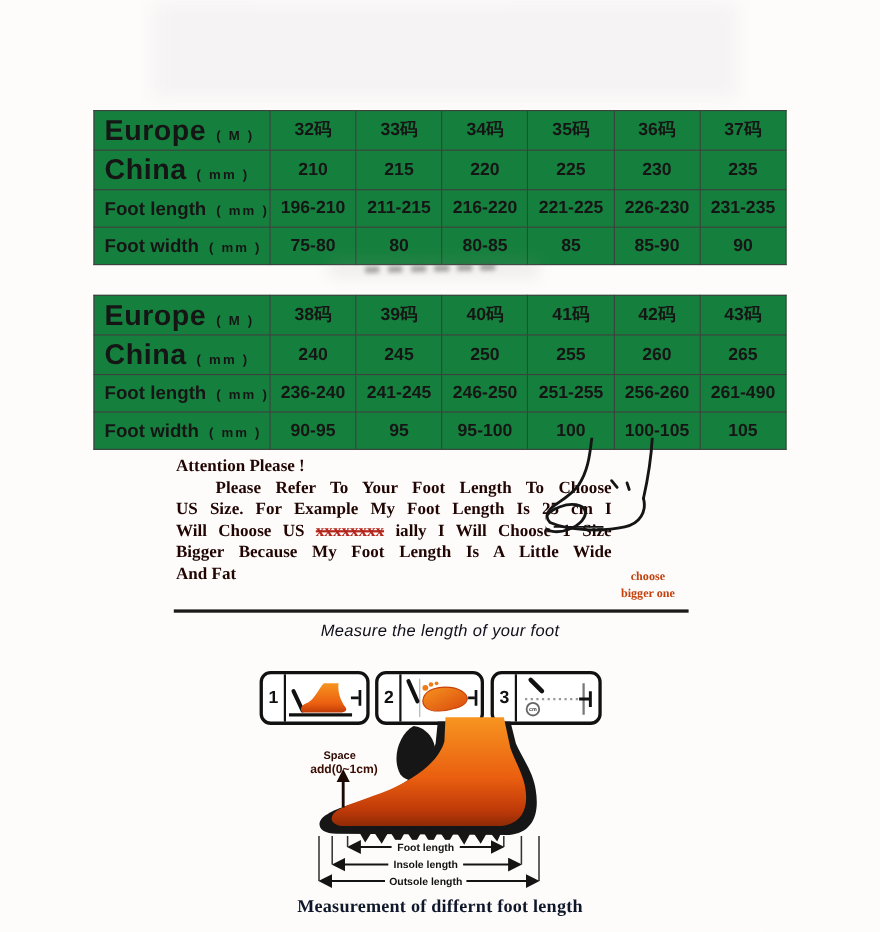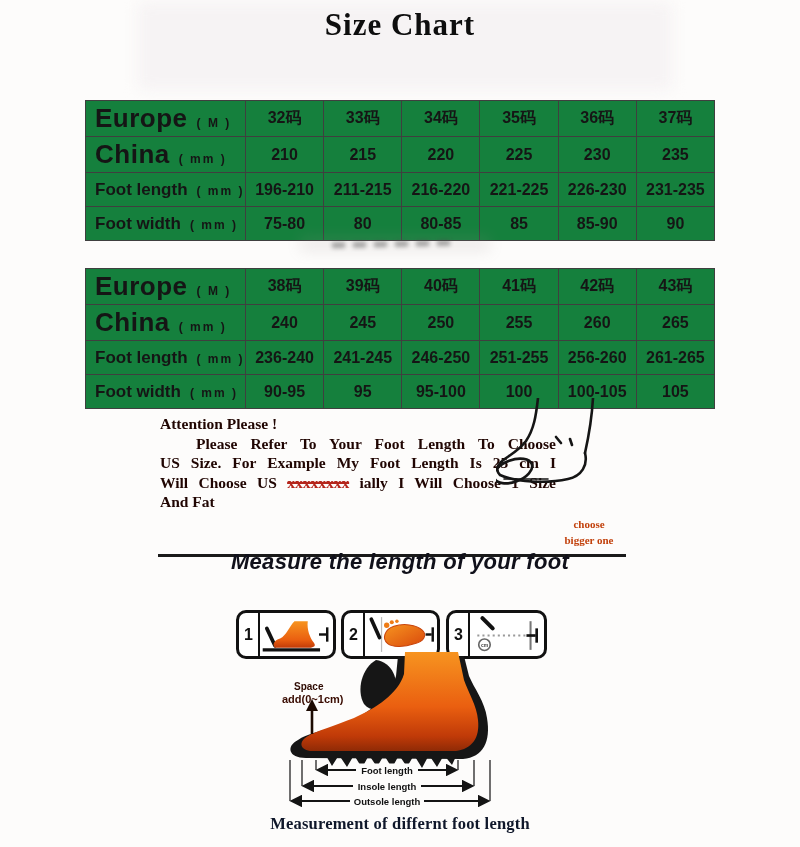--- a/index.html
+++ b/index.html
@@ -66,22 +66,22 @@
 
   .choose-bigger{
     position:absolute; left:533px; top:517px; width:112px; text-align:center;
     font-family:"Liberation Serif", serif; font-weight:700; font-size:11px;
     line-height:15.5px; color:#c2410c;
   }
 
   .divider{ position:absolute; left:158px; top:554px; width:468px; height:3px; background:#1a1a1a; }
 
   .measure-heading{
-    position:absolute; top:549px; left:0; width:100%; text-align:center;
-    font-weight:700; font-style:italic; font-size:22px; color:#10101a;
+    position:absolute; top:565px; left:0; width:100%; text-align:center;
+    font-weight:400; font-style:italic; font-size:15px; color:#10101a;
     letter-spacing:.3px;
   }
 
   .step{
     position:absolute; top:610px; height:49px; background:#fff;
     border:3px solid #111; border-radius:10px; display:flex; align-items:stretch;
   }
   #step1{ left:236px; width:100px; }
   #step2{ left:341px; width:99px; }
   #step3{ left:446px; width:101px; }
@@ -99,21 +99,20 @@
     color:#0f172a; letter-spacing:.2px;
   }
   svg text{ font-family:"Liberation Sans", sans-serif; }
 </style>
 </head>
 <body>
 
 <div class="page">
 
   <div class="header-bg"></div>
-  <div class="title">Size Chart</div>
 
   <table class="size-table" id="t1">
     <colgroup>
         <col style="width:160px">
         <col>
         <col>
         <col>
         <col>
         <col>
         <col>
@@ -190,39 +189,40 @@
           <td class="val">260</td>
           <td class="val">265</td>
         </tr>
         <tr>
           <td class="lbl"><span class="lbl-txt">Foot length</span><span class="unit">( mm )</span></td>
           <td class="val">236-240</td>
           <td class="val">241-245</td>
           <td class="val">246-250</td>
           <td class="val">251-255</td>
           <td class="val">256-260</td>
-          <td class="val">261-265</td>
+          <td class="val">261-490</td>
         </tr>
         <tr>
           <td class="lbl"><span class="lbl-txt">Foot width</span><span class="unit">( mm )</span></td>
           <td class="val">90-95</td>
           <td class="val">95</td>
           <td class="val">95-100</td>
           <td class="val">100</td>
           <td class="val">100-105</td>
           <td class="val">105</td>
         </tr>
       </tbody>
   </table>
 
   <div class="attention">
     <div class="heading">Attention Please !</div>
     <div class="jline indent">Please Refer To Your Foot Length To Choose</div>
     <div class="jline">US Size. For Example My Foot Length Is 25 cm I</div>
     <div class="jline"><span>Will Choose US </span><span class="red-x">xxxxxxxx</span><span> ially I Will Choose 1 Size</span></div>
+    <div class="jline">Bigger Because My Foot Length Is A Little Wide</div>
     <div>And Fat</div>
   </div>
 
   <svg class="foot-sketch" width="136" height="116" viewBox="0 0 136 116">
     <g fill="none" stroke="#151515" stroke-width="2.6" stroke-linecap="round" stroke-linejoin="round">
       <path d="M 8 81 L 52 81" stroke-width="1.6"></path>
       <path d="M 42 0 C 40 18 38 31 30 43 C 22 54 10 59 5 64 C 1 68 0 73 4 77 C 20 84 50 86 72 81 C 86 78 92 67 89 55"></path>
       <path d="M 89 55 C 93 37 96 18 97 0"></path>
       <ellipse cx="17" cy="73" rx="20" ry="11" transform="rotate(-20 17 73)"></ellipse>
       <path d="M 60 39 L 65 45"></path>

